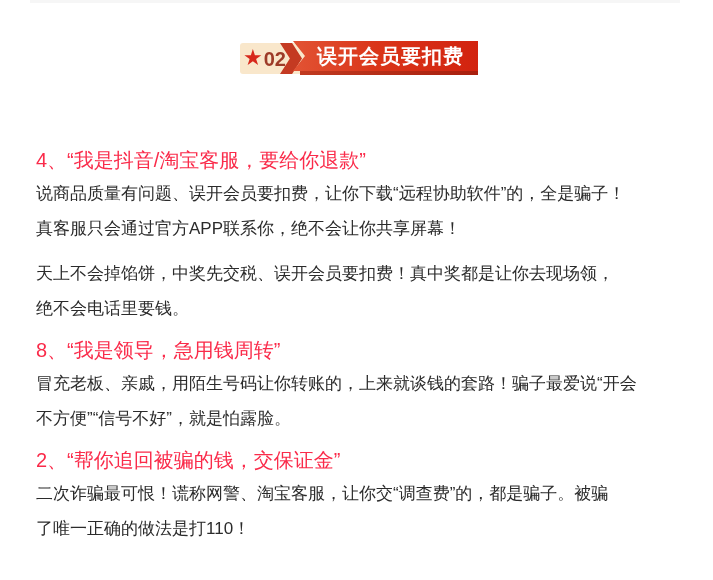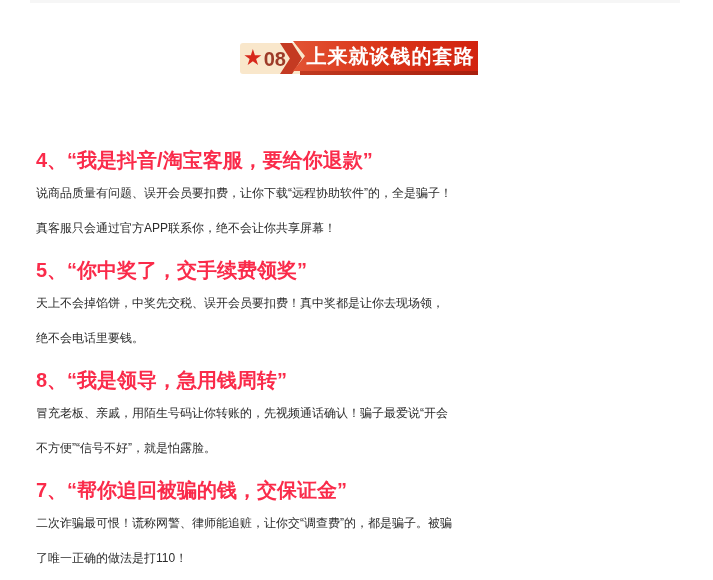--- a/index.html
+++ b/index.html
@@ -101,71 +101,70 @@
     top: 146px;
     width: 647px;
   }
   .tip {
     margin: 0 0 10px 0;
   }
   .tip-heading {
     margin: 0 0 2px 0;
     font-size: 20px;
     line-height: 28px;
-    font-weight: bold;
+    font-weight: normal;
     color: #fa2b4a;
     white-space: nowrap;
   }
   .tip-body {
     margin: 0;
-    font-size: 12px;
+    font-size: 17px;
     line-height: 35px;
     color: #2b2b2b;
     white-space: pre-line;
   }
 </style>
 </head>
 <body>
 
 <div class="page">
 
   <div class="top-strip"></div>
 
   <div class="banner">
     <div class="badge">
       <span class="star">★</span>
-      <span class="num">08</span>
+      <span class="num">02</span>
     </div>
     <div class="chevron"></div>
     <div class="bar">
-      <span class="bar-title">上来就谈钱的套路</span>
+      <span class="bar-title">误开会员要扣费</span>
     </div>
     <div class="bar-shadow"></div>
   </div>
 
   <div class="content">
 
     <section class="tip">
       <h3 class="tip-heading">4、“我是抖音/淘宝客服，要给你退款”</h3>
       <p class="tip-body">说商品质量有问题、误开会员要扣费，让你下载“远程协助软件”的，全是骗子！
 真客服只会通过官方APP联系你，绝不会让你共享屏幕！</p>
     </section>
 
     <section class="tip">
-      <h3 class="tip-heading">5、“你中奖了，交手续费领奖”</h3>
       <p class="tip-body">天上不会掉馅饼，中奖先交税、误开会员要扣费！真中奖都是让你去现场领，
 绝不会电话里要钱。</p>
     </section>
 
     <section class="tip">
       <h3 class="tip-heading">8、“我是领导，急用钱周转”</h3>
-      <p class="tip-body">冒充老板、亲戚，用陌生号码让你转账的，先视频通话确认！骗子最爱说“开会
+      <p class="tip-body">冒充老板、亲戚，用陌生号码让你转账的，上来就谈钱的套路！骗子最爱说“开会
 不方便”“信号不好”，就是怕露脸。</p>
     </section>
 
     <section class="tip">
-      <h3 class="tip-heading">7、“帮你追回被骗的钱，交保证金”</h3>
-      <p class="tip-body">二次诈骗最可恨！谎称网警、律师能追赃，让你交“调查费”的，都是骗子。被骗
+      <h3 class="tip-heading">2、“帮你追回被骗的钱，交保证金”</h3>
+      <p class="tip-body">二次诈骗最可恨！谎称网警、淘宝客服，让你交“调查费”的，都是骗子。被骗
 了唯一正确的做法是打110！</p>
     </section>
 
   </div>
 </div>
 
 </body></html>

